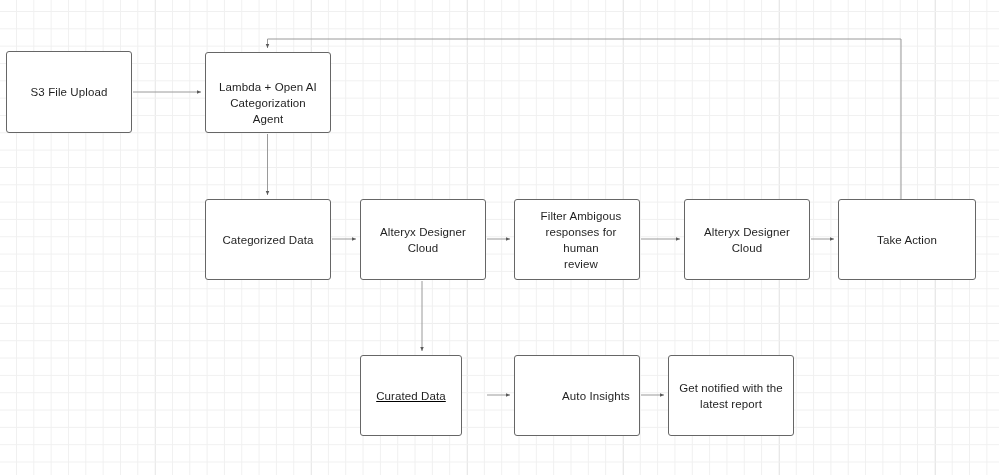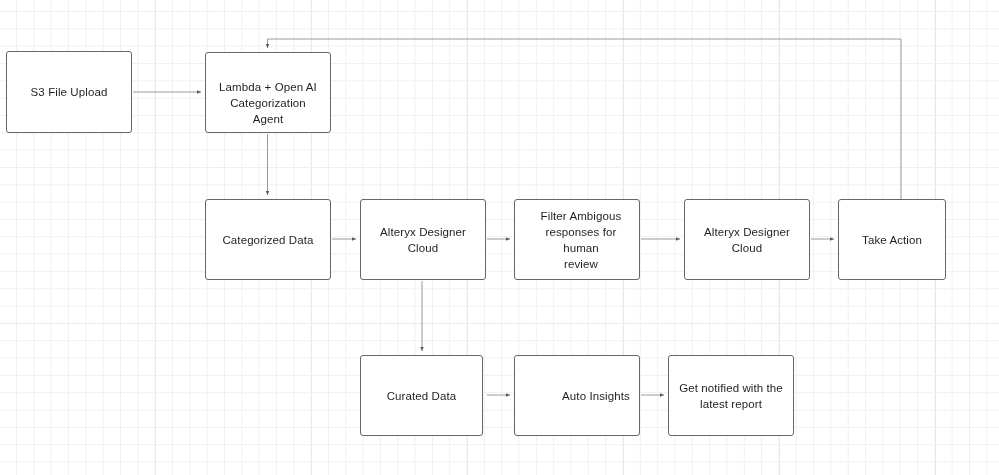--- a/index.html
+++ b/index.html
@@ -100,24 +100,24 @@
         <span class="node-label" style="color: rgb(31, 31, 31);">Alteryx Designer Cloud</span>
       </div>
       <div class="node" style="left: 514px; top: 199px; width: 126px; height: 81px; background: rgb(255, 255, 255); border-color: rgb(102, 102, 102); padding-left: 8px;">
         <span class="node-label" style="color: rgb(31, 31, 31);">Filter Ambigous
 responses for human
 review</span>
       </div>
       <div class="node" style="left: 684px; top: 199px; width: 126px; height: 81px; background: rgb(255, 255, 255); border-color: rgb(102, 102, 102);">
         <span class="node-label" style="color: rgb(31, 31, 31);">Alteryx Designer Cloud</span>
       </div>
-      <div class="node" style="left: 838px; top: 199px; width: 108px; height: 81px; background: rgb(255, 255, 255); border-color: rgb(102, 102, 102);">
+      <div class="node" style="left: 838px; top: 199px; width: 138px; height: 81px; background: rgb(255, 255, 255); border-color: rgb(102, 102, 102);">
         <span class="node-label" style="color: rgb(31, 31, 31);">Take Action</span>
       </div>
-      <div class="node" style="left: 360px; top: 355px; width: 123px; height: 81px; background: rgb(255, 255, 255); border-color: rgb(102, 102, 102);">
+      <div class="node" style="left: 360px; top: 355px; width: 102px; height: 81px; background: rgb(255, 255, 255); border-color: rgb(102, 102, 102); text-decoration: underline;">
         <span class="node-label" style="color: rgb(31, 31, 31);">Curated Data</span>
       </div>
       <div class="node" style="left: 514px; top: 355px; width: 126px; height: 81px; background: rgb(255, 255, 255); border-color: rgb(102, 102, 102); padding-left: 38px;">
         <span class="node-label" style="color: rgb(31, 31, 31);">Auto Insights</span>
       </div>
       <div class="node" style="left: 668px; top: 355px; width: 126px; height: 81px; background: rgb(255, 255, 255); border-color: rgb(102, 102, 102);">
         <span class="node-label" style="color: rgb(31, 31, 31);">Get notified with the
 latest report</span>
       </div>
     </div>

